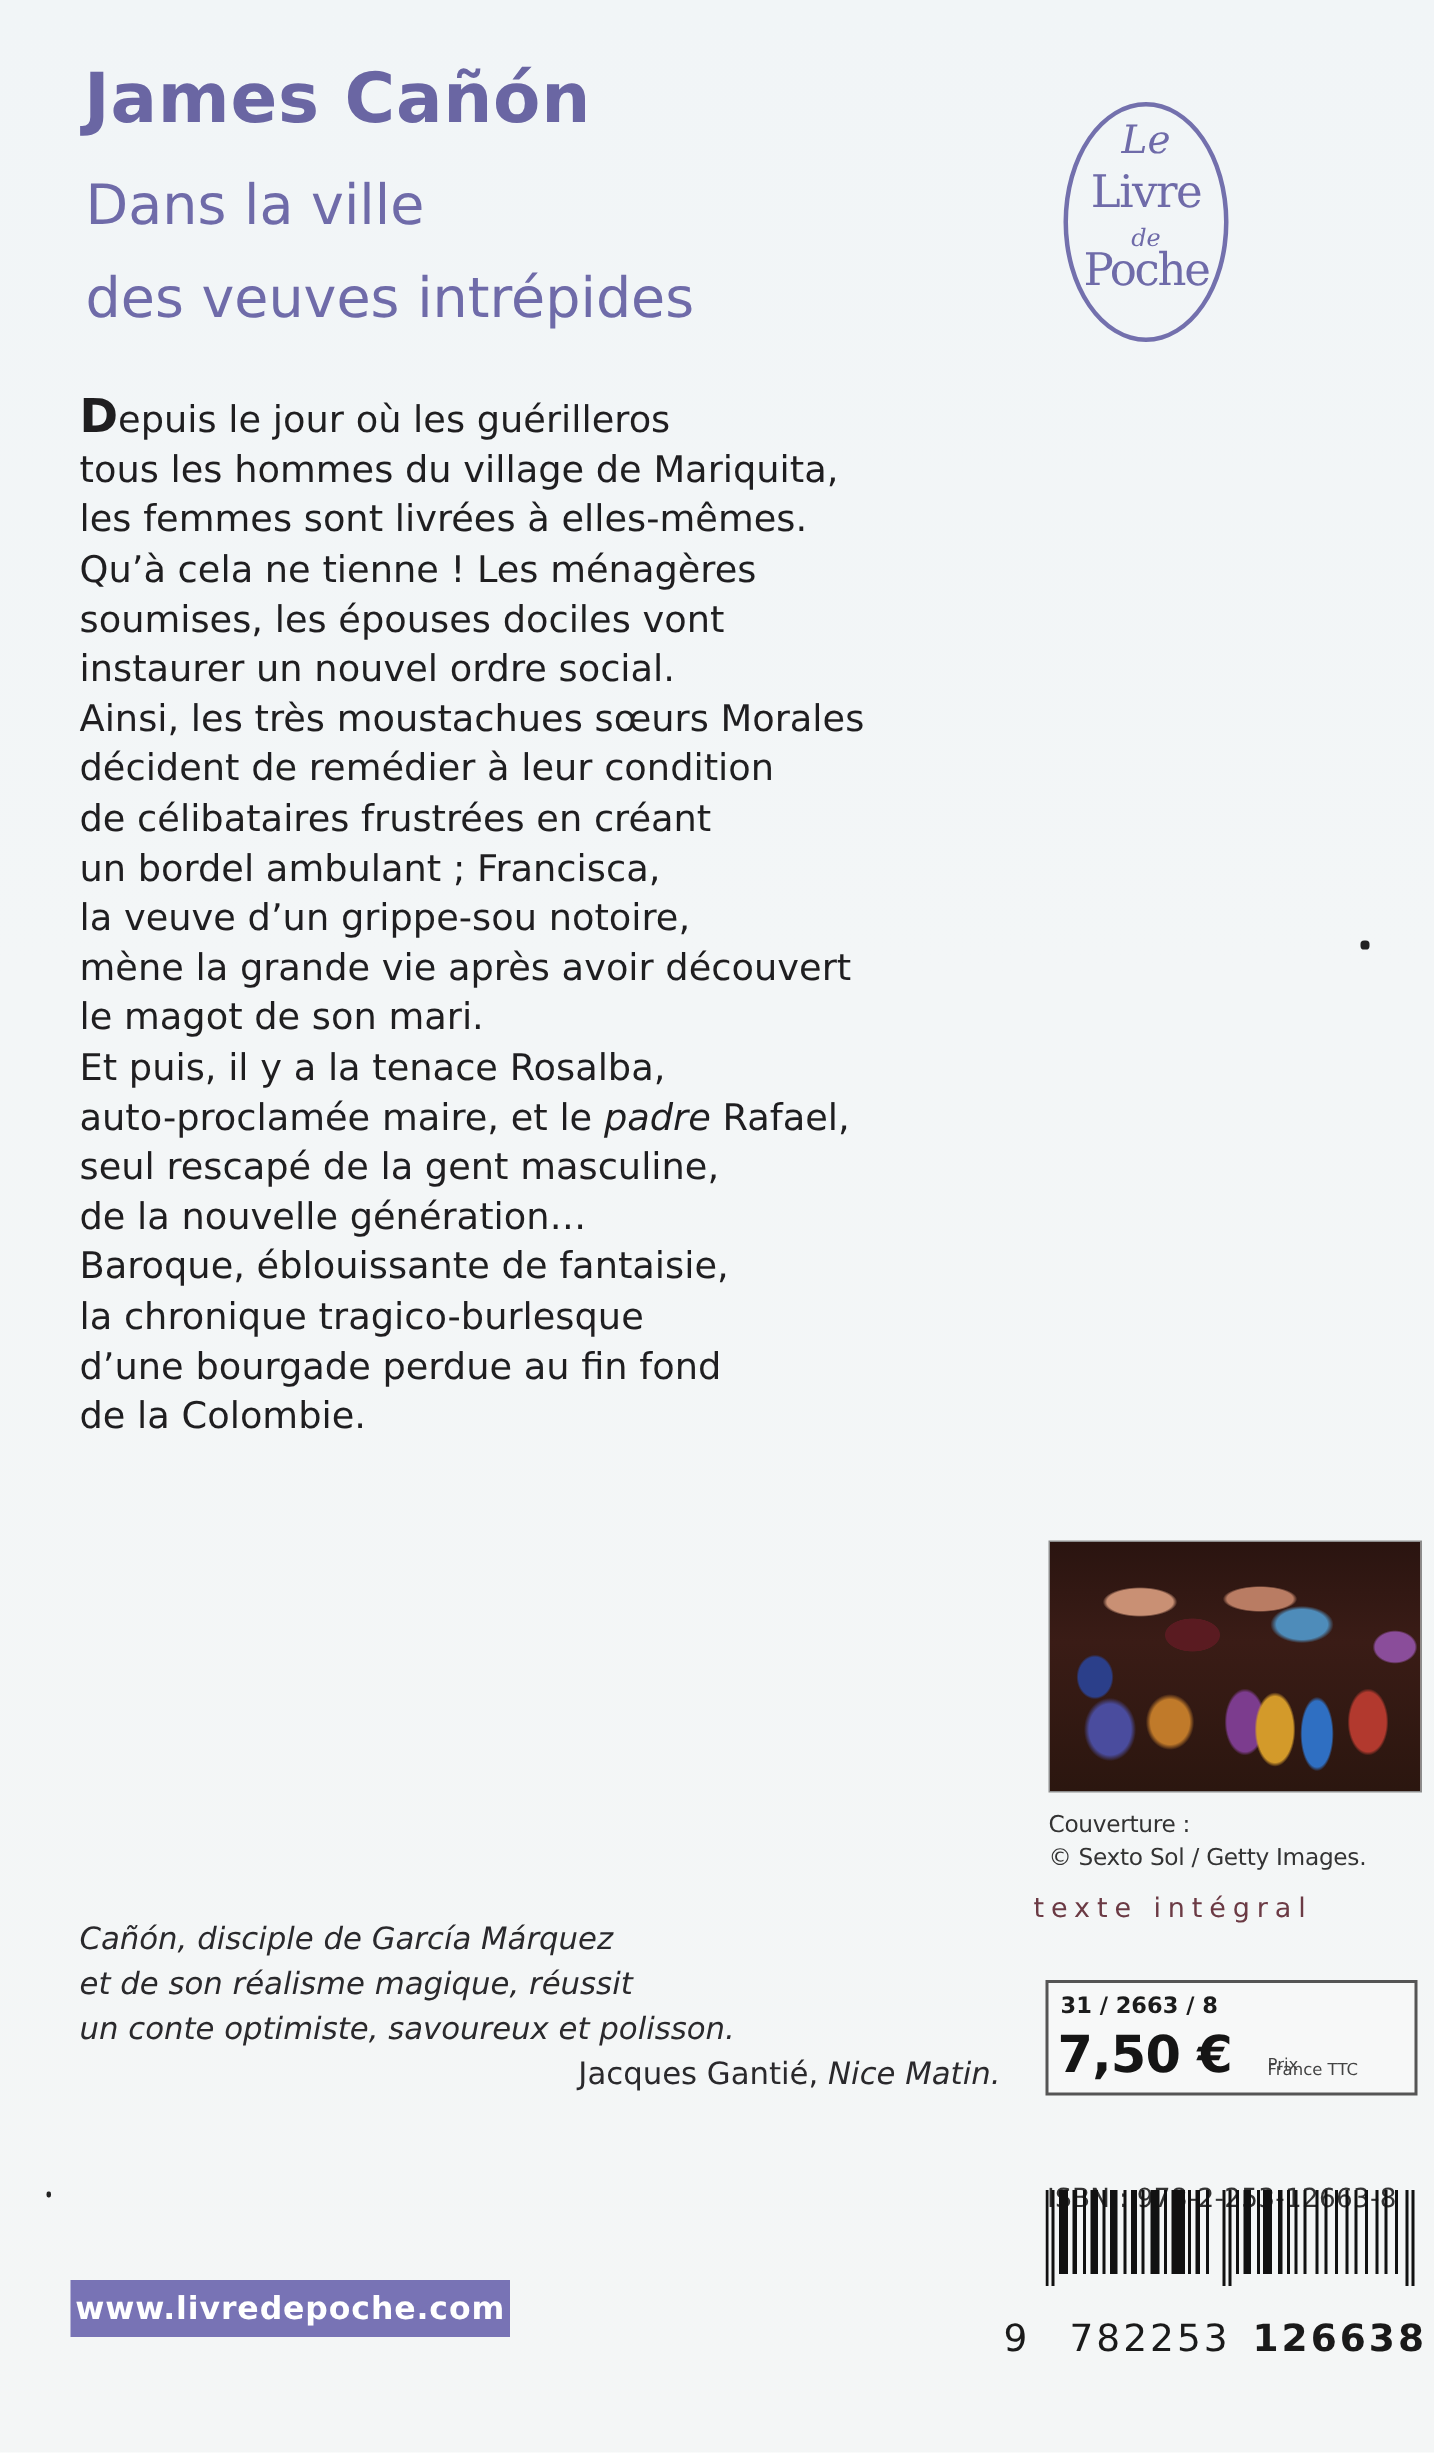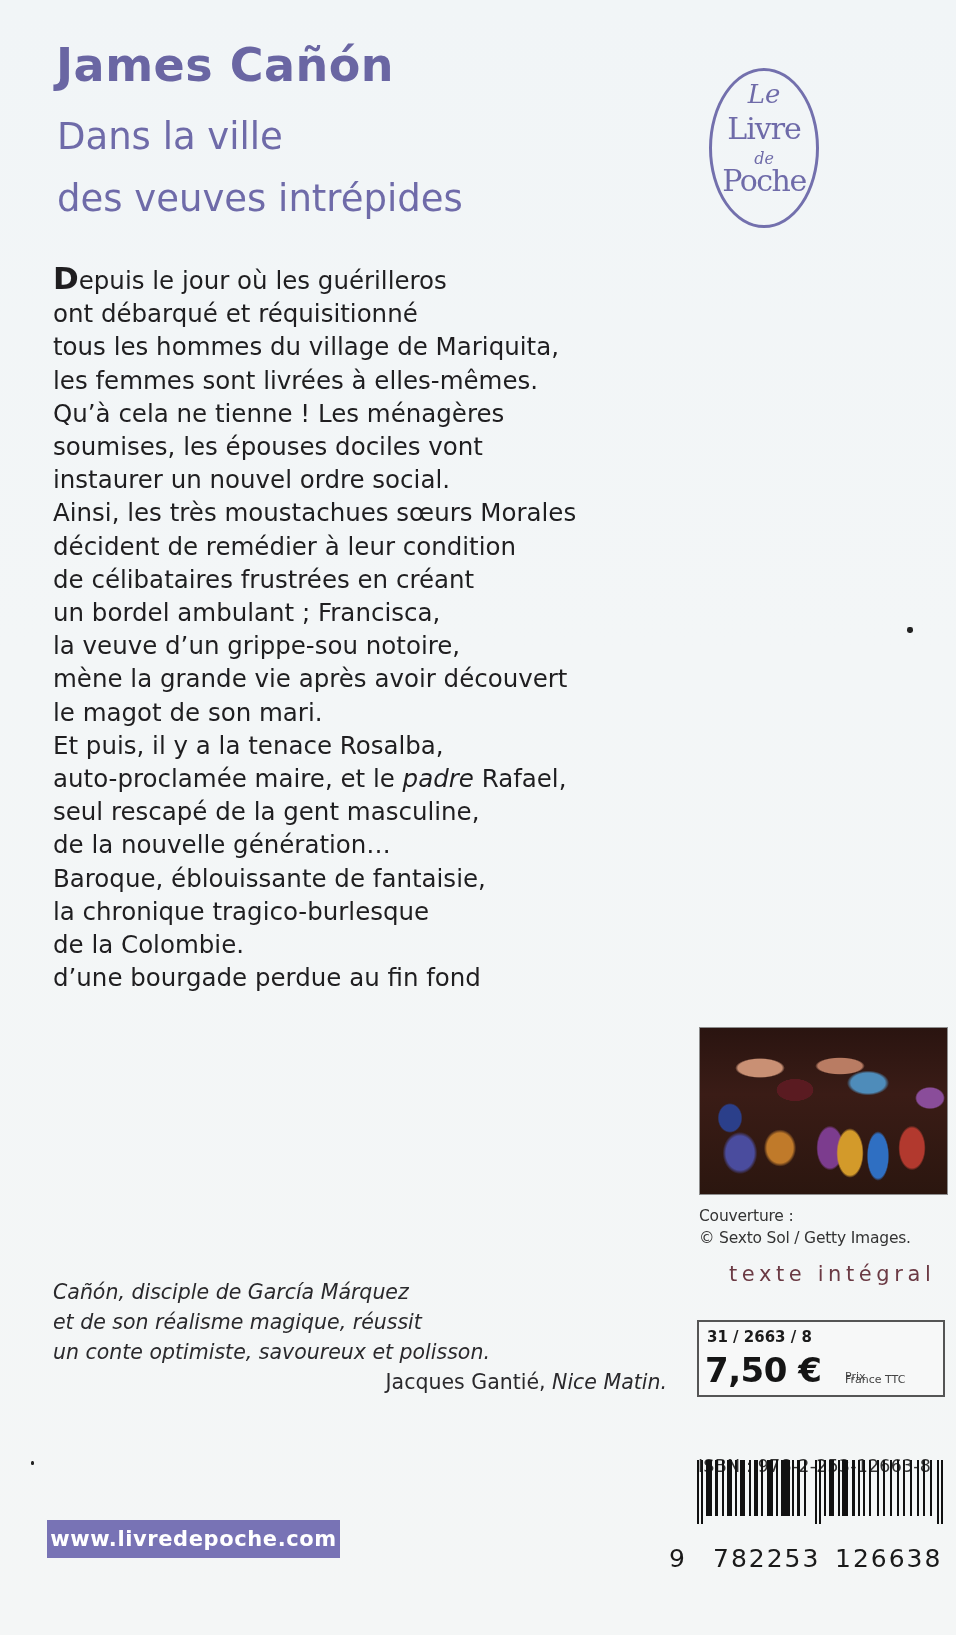--- a/index.html
+++ b/index.html
@@ -71,21 +71,21 @@
       radial-gradient(ellipse 20px 24px at 30px 90px, #2b3f8a 55%, transparent 62%),
       radial-gradient(ellipse 24px 18px at 230px 70px, #8a4d9a 55%, transparent 62%),
       linear-gradient(180deg, #2a1410 0%, #3a1c16 40%, #2b160f 100%);
     border: 1px solid #8d8d8d;
   }
   #credit {
     left: 699px; top: 1205px; font-size: 15.5px; line-height: 22px; color: #333;
   }
   #credit span { display: block; white-space: nowrap; letter-spacing: -0.2px; }
   #integral {
-    left: 729px; top: 1262px; font-size: 21px; letter-spacing: 4.6px; color: #6b3a44;
+    left: 689px; top: 1262px; font-size: 18px; letter-spacing: 4.6px; color: #6b3a44;
     white-space: nowrap;
   }
 
   
   #pricebox {
     left: 697px; top: 1320px; width: 248px; height: 77px;
     border: 2px solid #555; box-sizing: border-box; background: #f7f8f8;
   }
   #pricebox .code { position: absolute; left: 8px; top: 6px; font-size: 15px; font-weight: bold; color: #1c1c1c; white-space: nowrap; }
   #pricebox .price { position: absolute; left: 6px; top: 28px; font-size: 34px; font-weight: bold; color: #151515; white-space: nowrap; letter-spacing: -0.5px; }
@@ -98,21 +98,21 @@
   }
 
   
   #barcode { left: 697px; top: 1460px; width: 252px; height: 80px; }
   #barcode .bars { position: absolute; left: 0; top: 0; width: 252px; height: 64px; }
   #bc-first, #bc-left, #bc-right {
     font-size: 25px; color: #1a1a1a; line-height: 1; white-space: nowrap; letter-spacing: 2px;
   }
   #bc-first { left: 669px; top: 1546px; }
   #bc-left { left: 711px; top: 1546px; background: #f4f6f6; padding: 0 2px; }
-  #bc-right { left: 833px; top: 1546px; background: #f4f6f6; padding: 0 2px; }
+  #bc-right { left: 833px; top: 1546px; background: #f4f6f6; padding: 0 2px; font-weight: bold; }
 
   
   #url {
     left: 47px; top: 1520px; width: 293px; height: 38px;
     background: #7873b5; color: #ffffff; font-size: 21px; font-weight: bold;
     line-height: 38px; text-align: center; letter-spacing: 0.6px;
     text-decoration: none; display: block;
   }
 
   
@@ -127,41 +127,40 @@
 
 <div id="logo" class="abs">
   <span class="le">Le</span>
   <span class="livre">Livre</span>
   <span class="de">de</span>
   <span class="poche">Poche</span>
 </div>
 
 <div id="blurb" class="abs">
   <span class="line"><span class="dropcap">D</span><span>epuis le jour où les guérilleros</span></span>
-  <span class="line">ont débarqué et réquisitionné</span>
   <span class="line">tous les hommes du village de Mariquita,</span>
   <span class="line">les femmes sont livrées à elles-mêmes.</span>
   <span class="line">Qu’à cela ne tienne ! Les ménagères</span>
   <span class="line">soumises, les épouses dociles vont</span>
   <span class="line">instaurer un nouvel ordre social.</span>
   <span class="line">Ainsi, les très moustachues sœurs Morales</span>
   <span class="line">décident de remédier à leur condition</span>
   <span class="line">de célibataires frustrées en créant</span>
   <span class="line">un bordel ambulant ; Francisca,</span>
   <span class="line">la veuve d’un grippe-sou notoire,</span>
   <span class="line">mène la grande vie après avoir découvert</span>
   <span class="line">le magot de son mari.</span>
   <span class="line">Et puis, il y a la tenace Rosalba,</span>
   <span class="line"><span>auto-proclamée maire, et le </span><em>padre</em><span> Rafael,</span></span>
   <span class="line">seul rescapé de la gent masculine,</span>
   <span class="line">de la nouvelle génération…</span>
   <span class="line">Baroque, éblouissante de fantaisie,</span>
   <span class="line">la chronique tragico-burlesque</span>
+  <span class="line">d’une bourgade perdue au fin fond</span>
   <span class="line">de la Colombie.</span>
-  <span class="line">d’une bourgade perdue au fin fond</span>
 </div>
 
 <div id="quote" class="abs">
   <span class="qline">Cañón, disciple de García Márquez</span>
   <span class="qline">et de son réalisme magique, réussit</span>
   <span class="qline">un conte optimiste, savoureux et polisson.</span>
   <span class="source"><span>Jacques Gantié, </span><em>Nice Matin.</em></span>
 </div>
 
 <div id="cover-img" class="abs"></div>

